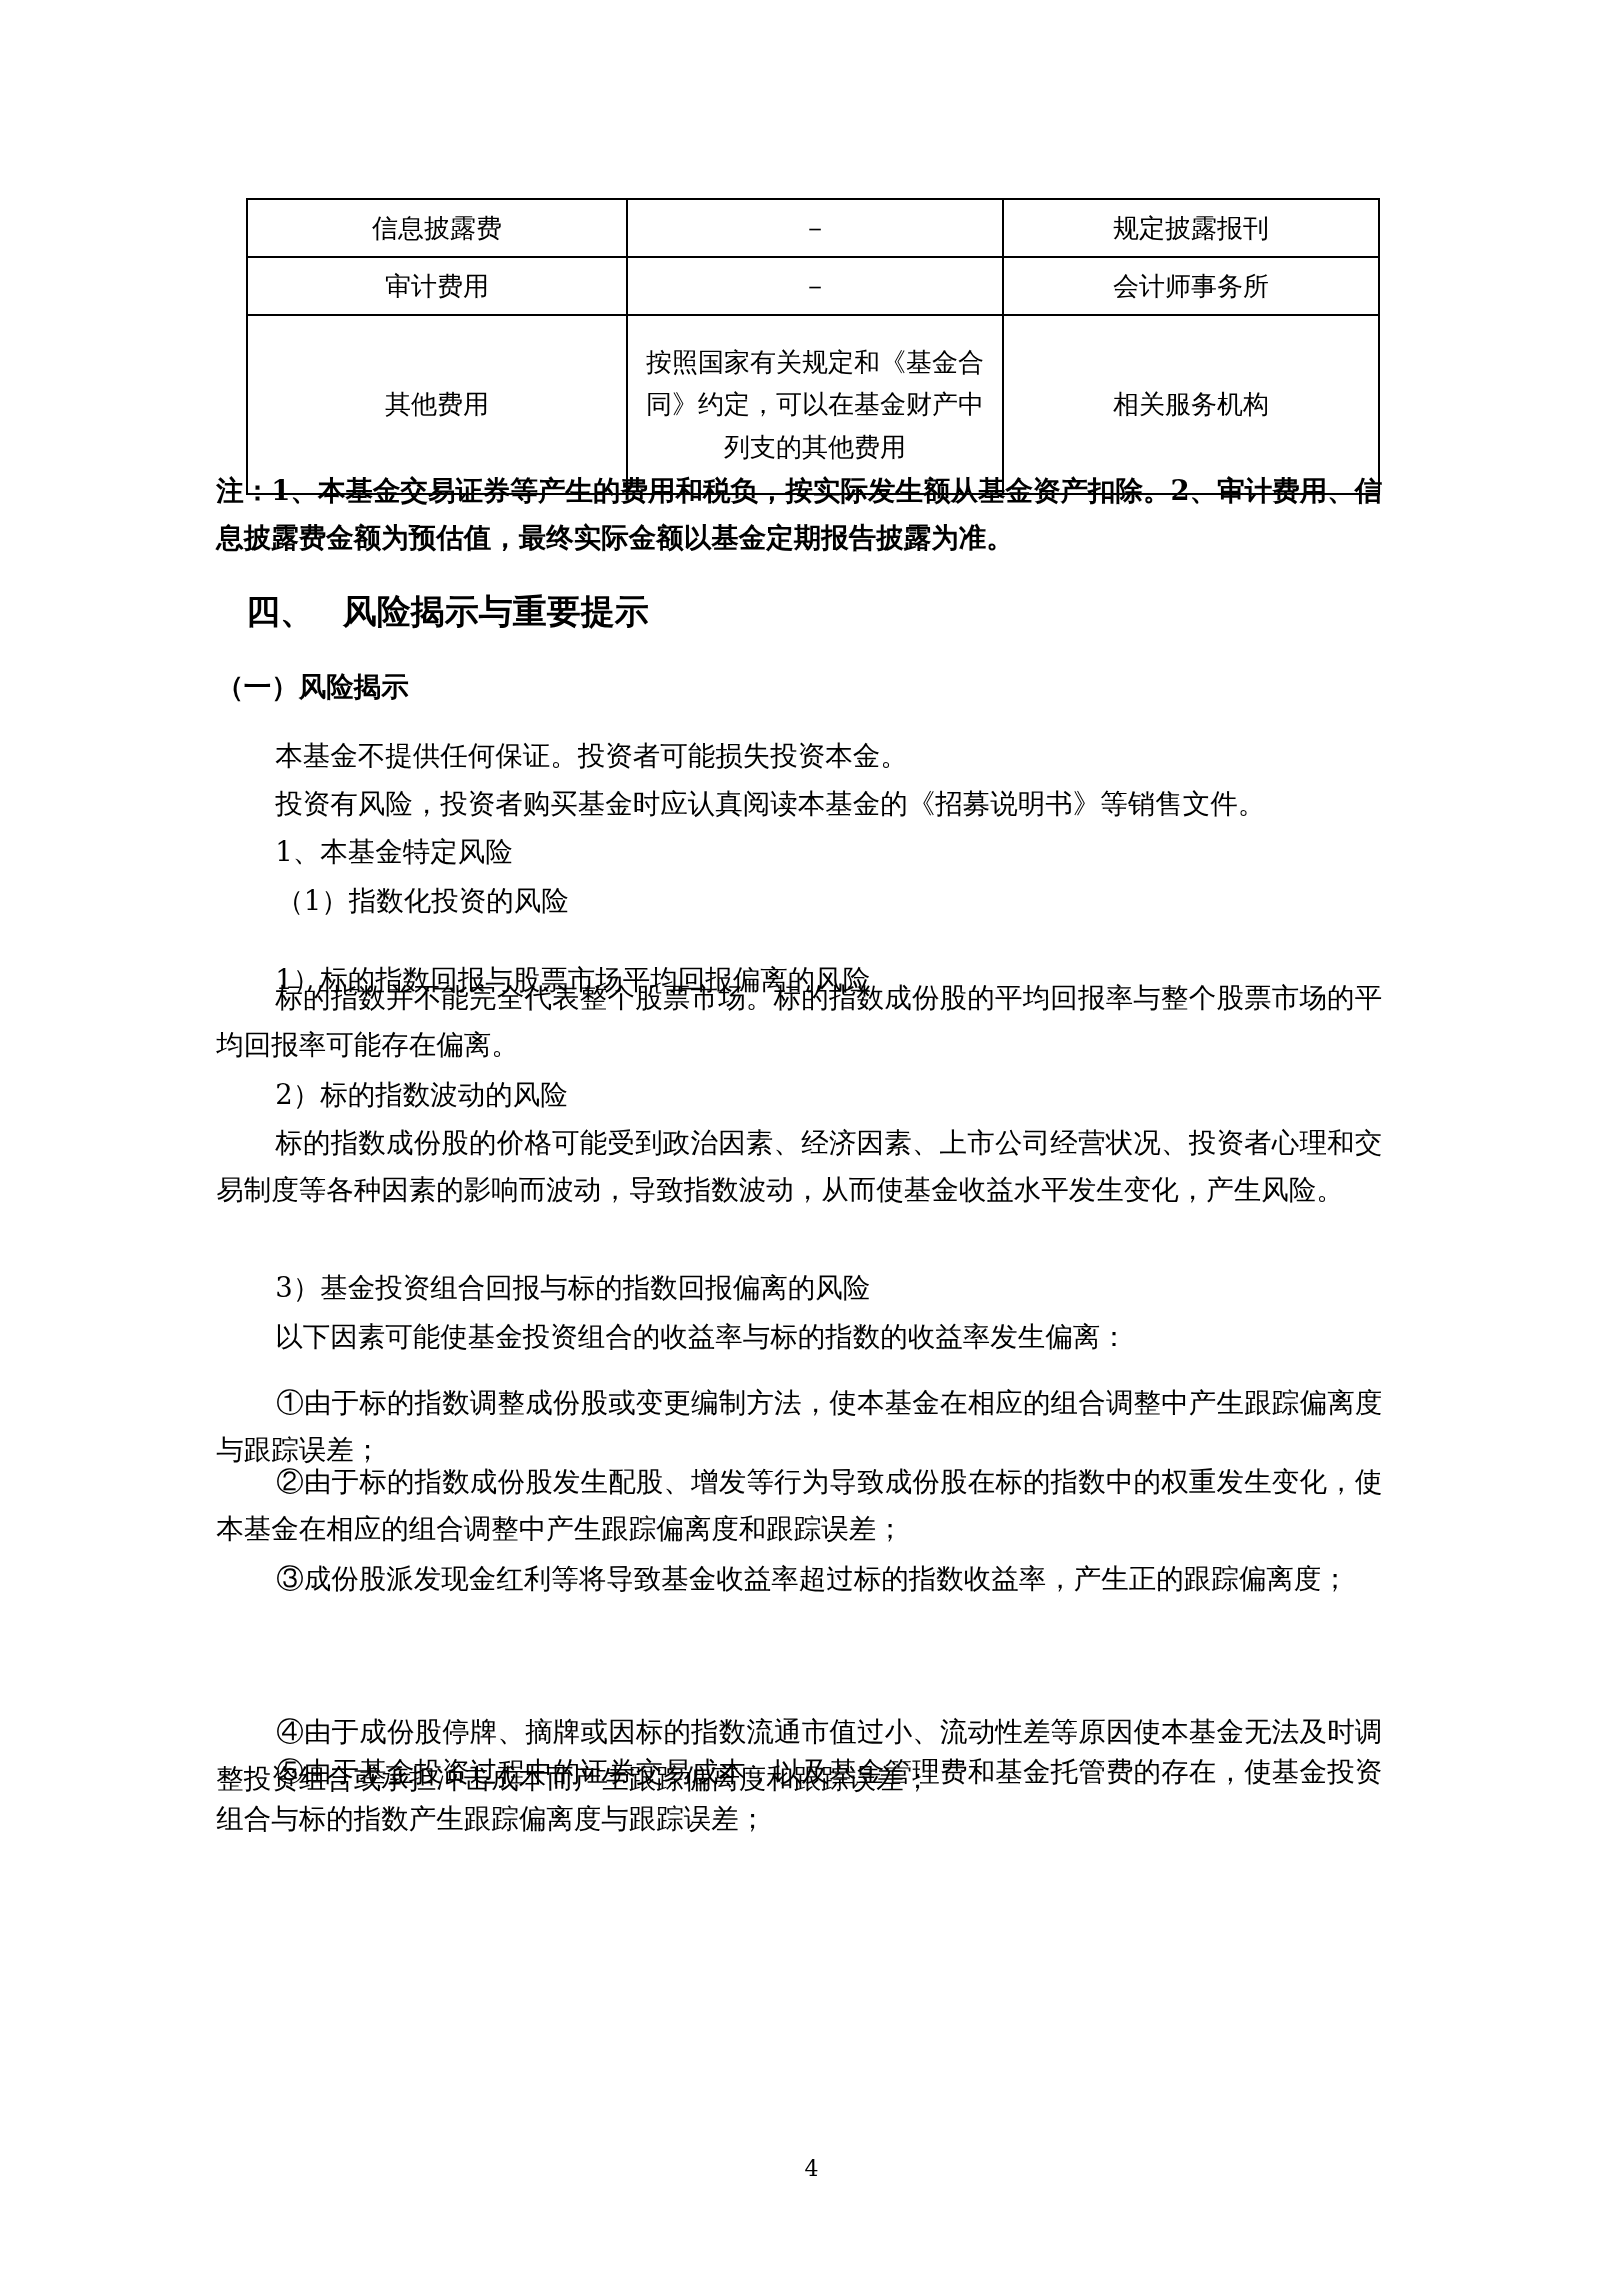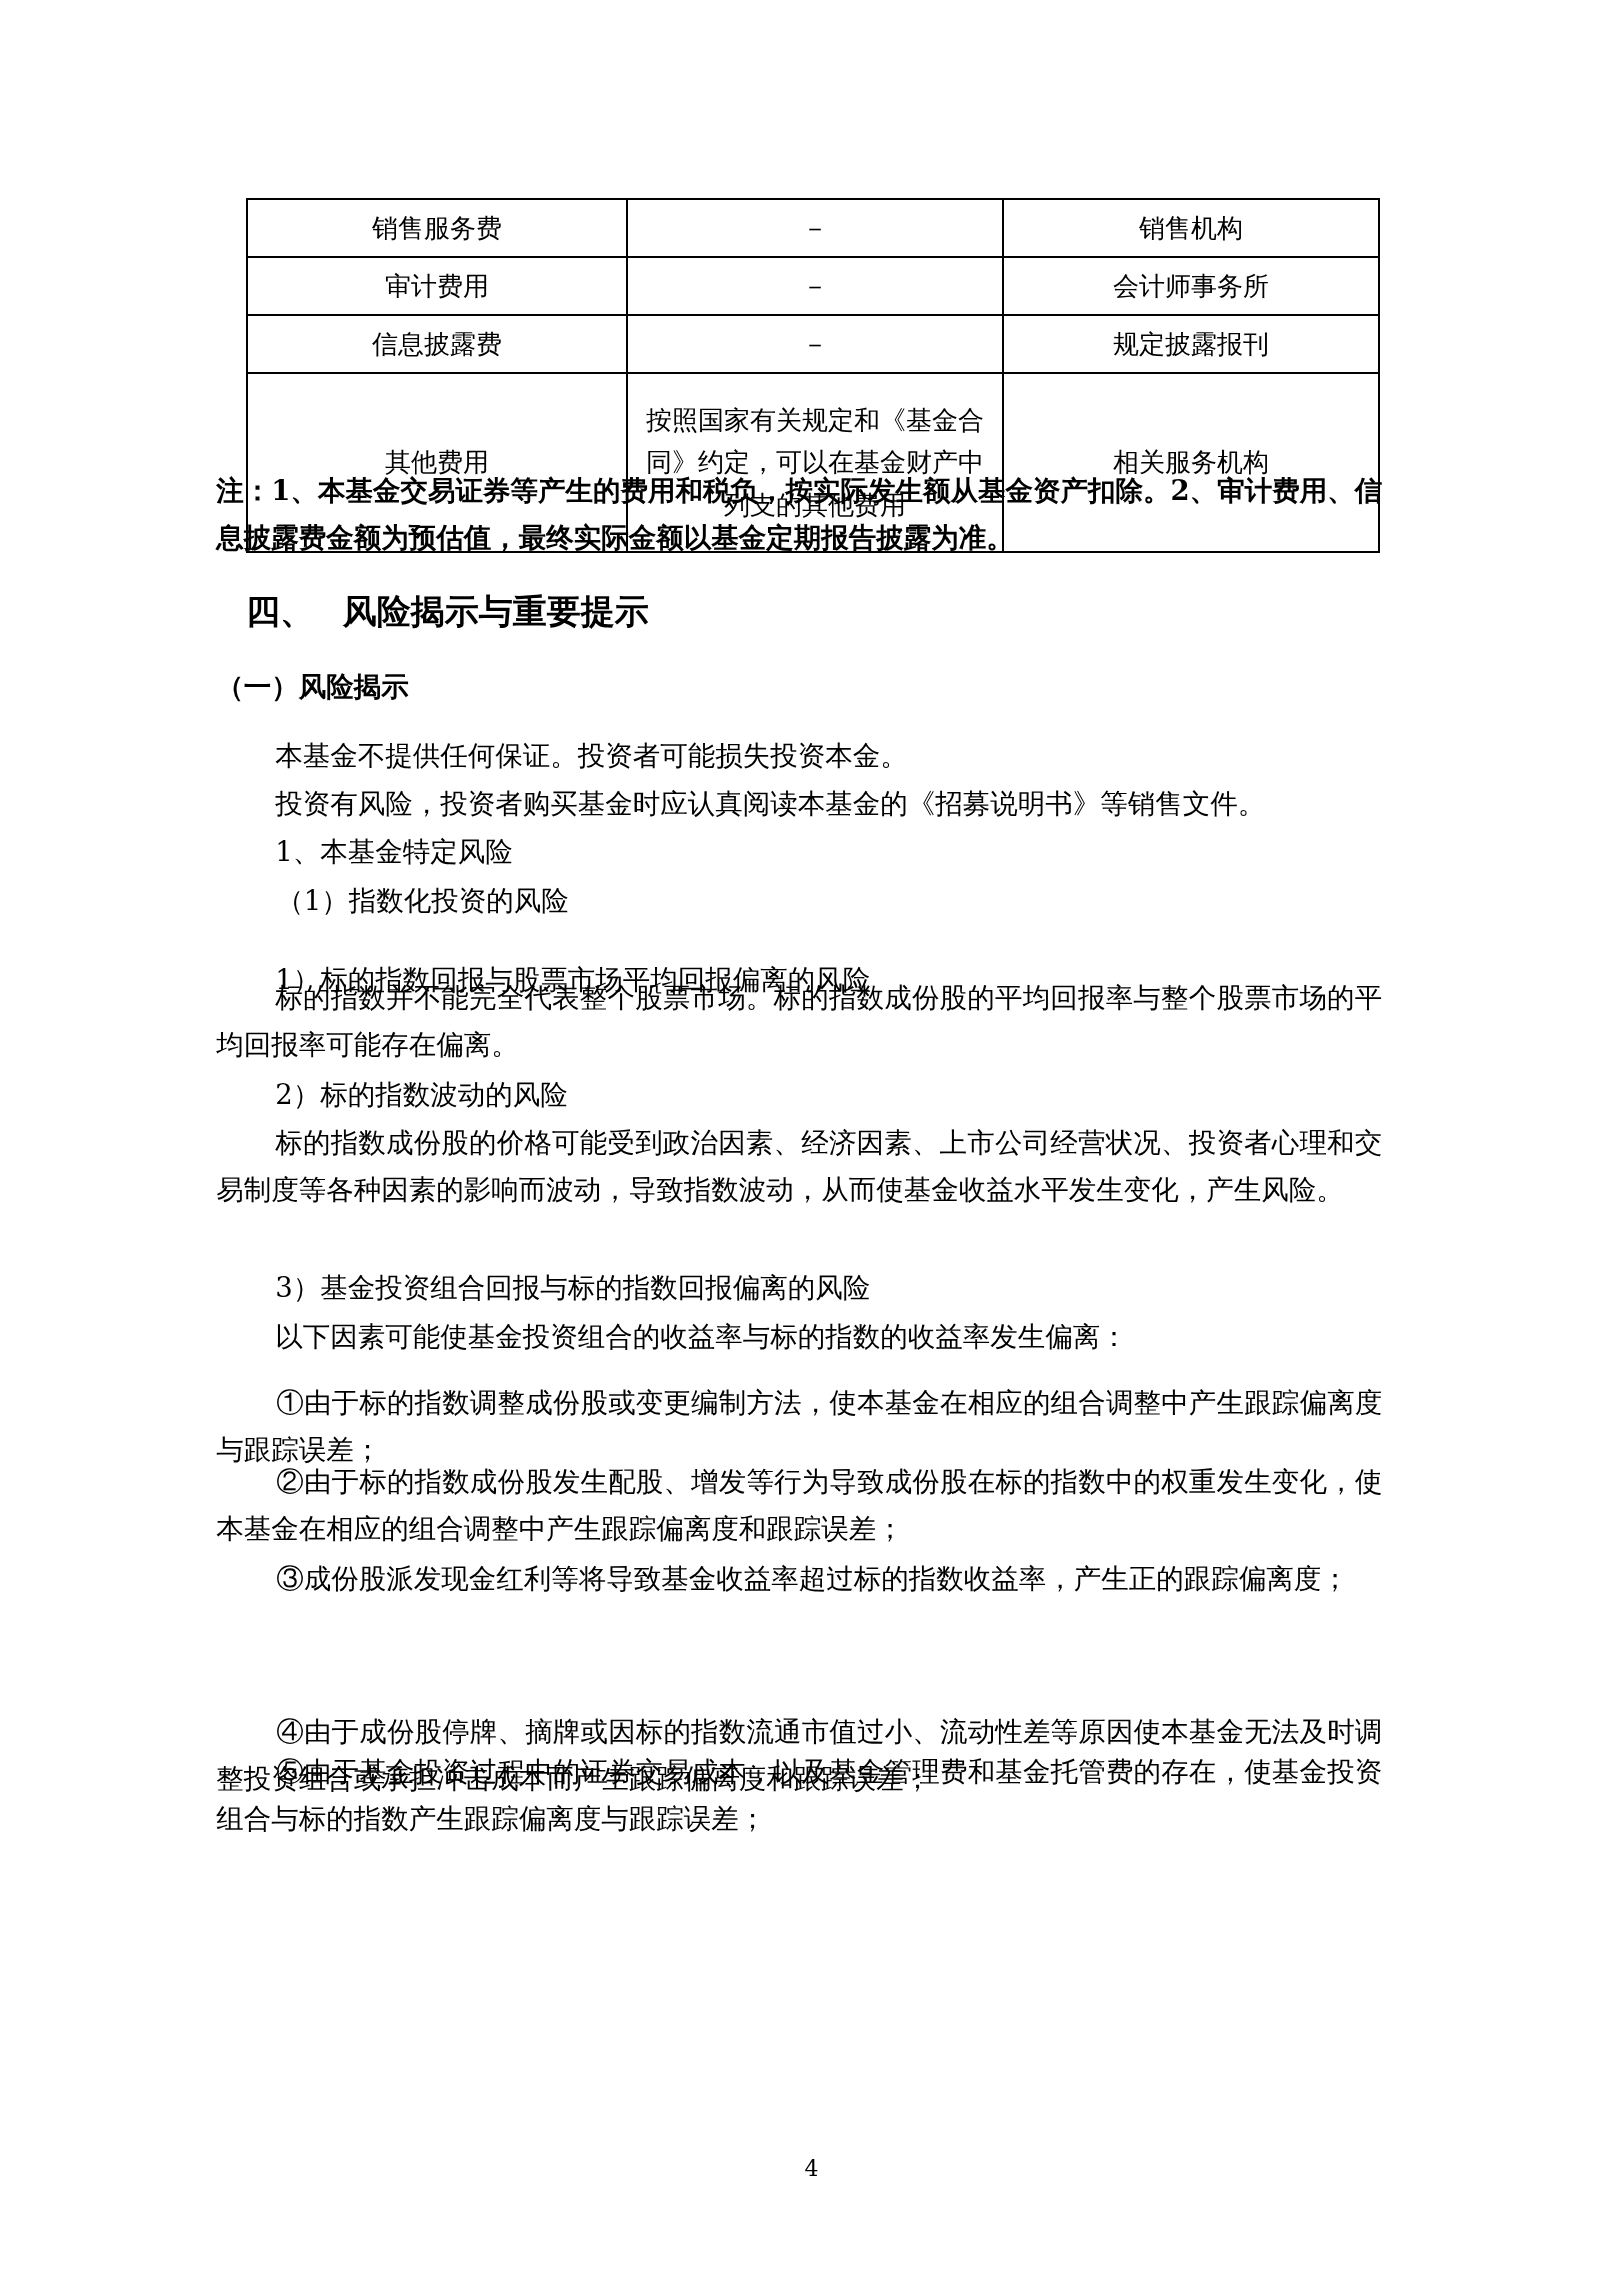--- a/index.html
+++ b/index.html
@@ -117,33 +117,28 @@
   <div class="content">
 
     <table class="fee-table">
       <colgroup>
         <col class="col-a">
           <col class="col-b">
           <col class="col-c">
       </colgroup>
       <tbody>
         <tr class="row-short">
-          <td>销售服务费</td>
+          <td>信息披露费</td>
           <td class="dash-cell">－</td>
-          <td>销售机构</td>
+          <td>规定披露报刊</td>
         </tr>
         <tr class="row-short">
           <td>审计费用</td>
           <td class="dash-cell">－</td>
           <td>会计师事务所</td>
-        </tr>
-        <tr class="row-short">
-          <td>信息披露费</td>
-          <td class="dash-cell">－</td>
-          <td>规定披露报刊</td>
         </tr>
         <tr class="row-tall">
           <td>其他费用</td>
           <td>
             <span class="cell-wrap">
               <span class="ln">按照国家有关规定和《基金合</span>
               <span class="ln">同》约定，可以在基金财产中</span>
               <span class="ln">列支的其他费用</span>
             </span>
           </td>

